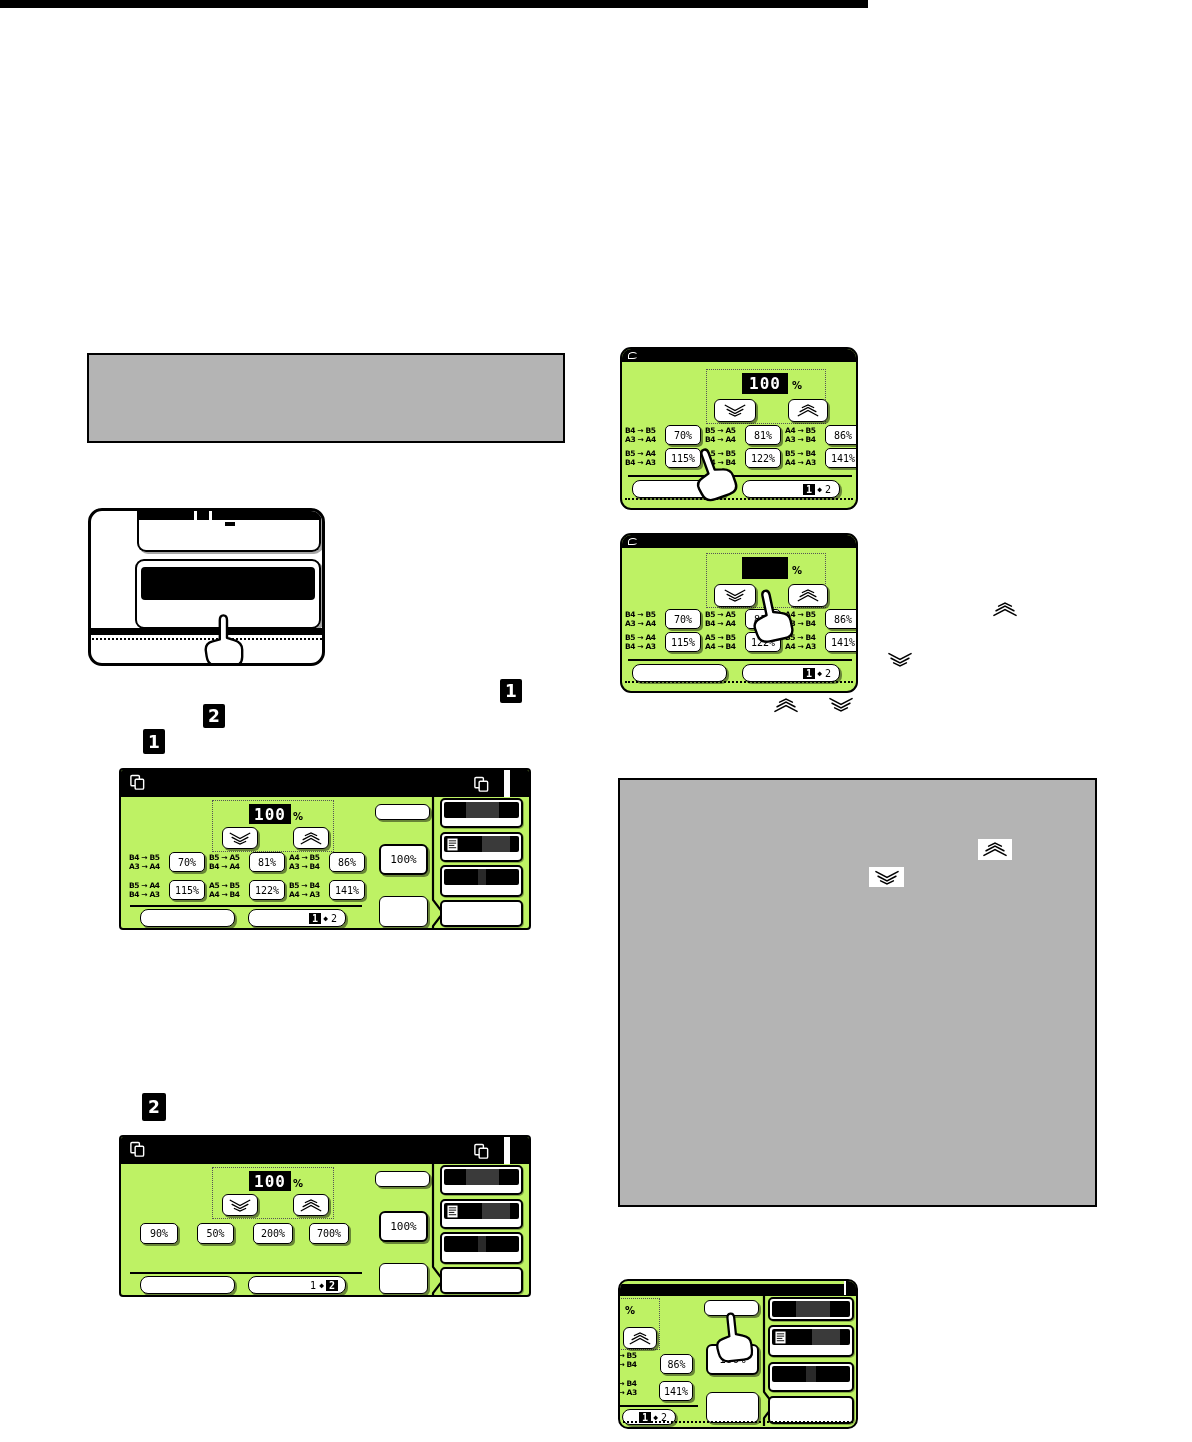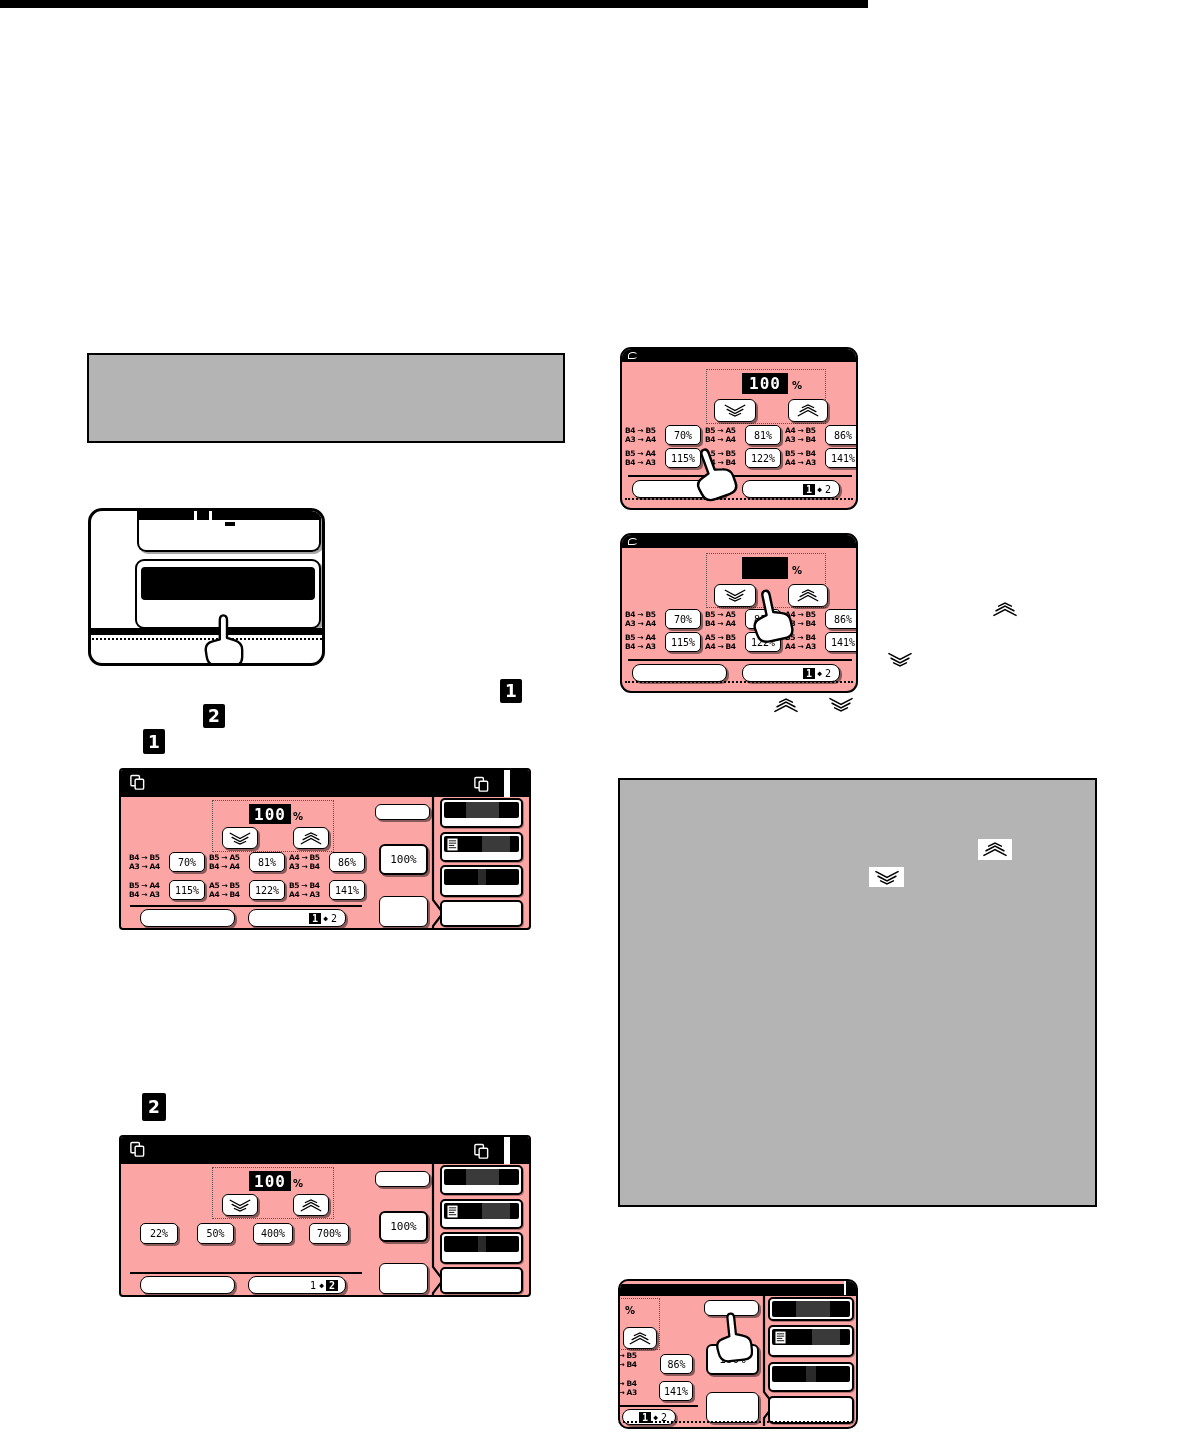--- a/index.html
+++ b/index.html
@@ -3,21 +3,21 @@
 <meta charset="utf-8">
 <style>
   html,body{margin:0;padding:0}
   body{
     width:1192px;height:1442px;position:relative;background:#fff;
     font-family:"DejaVu Sans",sans-serif;color:#000;overflow:hidden;
   }
   .abs{position:absolute}
   
   .screen{
-    position:absolute;background:#fca5a5;border:2.5px solid #000;
+    position:absolute;background:#bef264;border:2.5px solid #000;
     border-radius:11px;overflow:hidden;box-sizing:border-box;
   }
   .titlebar13{position:absolute;left:0;top:0;right:0;height:13px;background:#000}
   .titlebar27{position:absolute;left:0;top:0;right:0;height:27px;background:#000}
   .bar-mark{position:absolute;left:6px;top:3px;width:8px;height:5px;
     border:1.6px solid #fff;border-radius:60% 60% 60% 0;border-right-color:transparent}
   .t-gap{position:absolute;top:0;width:6px;height:27px;background:#fff}
   .t-icon{position:absolute;width:17px;height:17px}
   .corner-square{position:absolute;background:#000;border-left:2px solid #fff}
   .bezel{position:absolute;left:3px;right:3px;bottom:8px;border-top:2px dotted #000}
@@ -426,23 +426,23 @@
   <div class="arrow-btn" style="left:101px;top:57px;width:34px;height:20px">
     <svg>
         <use href="#chev-down"></use>
       </svg>
   </div>
   <div class="arrow-btn" style="left:172px;top:57px;width:34px;height:20px">
     <svg>
         <use href="#chev-up"></use>
       </svg>
   </div>
-  <div class="pbtn abs" style="left:19px;top:86px;width:36px;height:19px">22%</div>
+  <div class="pbtn abs" style="left:19px;top:86px;width:36px;height:19px">90%</div>
   <div class="pbtn abs" style="left:76px;top:86px;width:35px;height:19px">50%</div>
-  <div class="pbtn abs" style="left:132px;top:86px;width:38px;height:19px">400%</div>
+  <div class="pbtn abs" style="left:132px;top:86px;width:38px;height:19px">200%</div>
   <div class="pbtn abs" style="left:188px;top:86px;width:38px;height:19px">700%</div>
   <div class="rule" style="left:9px;top:135px;width:232px"></div>
   <div class="wide-btn" style="left:19px;top:139px;width:95px;height:18px"></div>
   <div class="wide-btn toggle-btn" style="left:127px;top:139px;width:98px;height:18px">
     <span class="tg-num">1</span>
       <span class="tg-sep">◆</span>
       <span class="tg-num inv">2</span>
   </div>
   <div class="wide-btn" style="left:254px;top:34px;width:55px;height:16px;border-radius:6px"></div>
   <div class="full-btn" style="left:258px;top:74px;width:49px;height:31px">100%</div>

